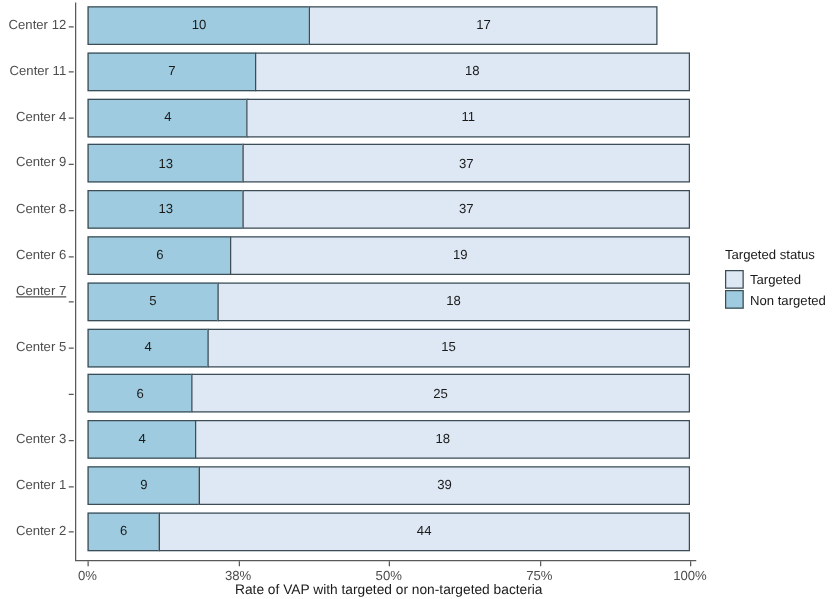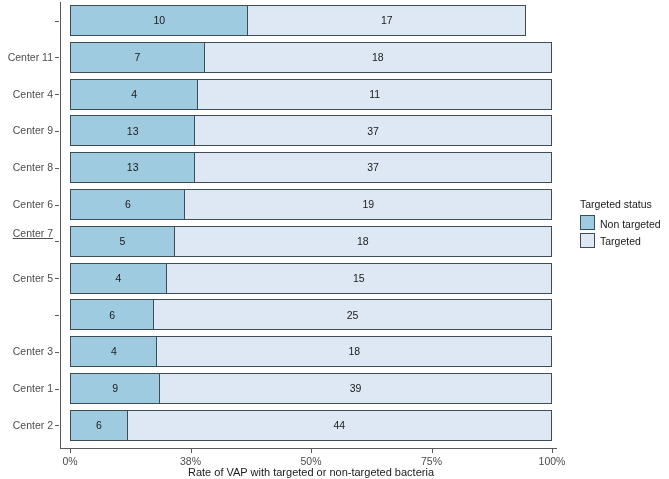--- a/index.html
+++ b/index.html
@@ -166,20 +166,21 @@
     margin-left: 5px;
     white-space: nowrap;
   }
 </style>
 </head>
 <body>
 
 <div id="chart-root">
 
   <div id="y-axis">
+      <div class="y-tick-label" style="top: 0px;">Center 12</div>
       <div class="y-tick-mark" style="top: 15.5px;"></div>
       <div class="y-tick-label" style="top: 36.8px;">Center 11</div>
       <div class="y-tick-mark" style="top: 52.3px;"></div>
       <div class="y-tick-label" style="top: 73.6px;">Center 4</div>
       <div class="y-tick-mark" style="top: 89.1px;"></div>
       <div class="y-tick-label" style="top: 110.4px;">Center 9</div>
       <div class="y-tick-mark" style="top: 125.9px;"></div>
       <div class="y-tick-label" style="top: 147.2px;">Center 8</div>
       <div class="y-tick-mark" style="top: 162.7px;"></div>
       <div class="y-tick-label" style="top: 184px;">Center 6</div>
@@ -309,23 +310,23 @@
       <div class="x-tick-label" style="left: 431.5px;">75%</div>
       <div class="x-tick-mark" style="left: 552px;"></div>
       <div class="x-tick-label" style="left: 552px;">100%</div>
     </div>
   <div id="x-axis-title">Rate of VAP with targeted or non-targeted bacteria</div>
 
   <div id="legend">
     <div id="legend-title">Targeted status</div>
     <div id="legend-items">
         <div class="legend-item">
+          <div class="legend-key targeted"></div>
+          <div class="legend-label">Targeted</div>
+        </div>
+        <div class="legend-item">
           <div class="legend-key non-targeted"></div>
           <div class="legend-label">Non targeted</div>
         </div>
-        <div class="legend-item">
-          <div class="legend-key targeted"></div>
-          <div class="legend-label">Targeted</div>
-        </div>
       </div>
   </div>
 
 </div>
 
 </body></html>

